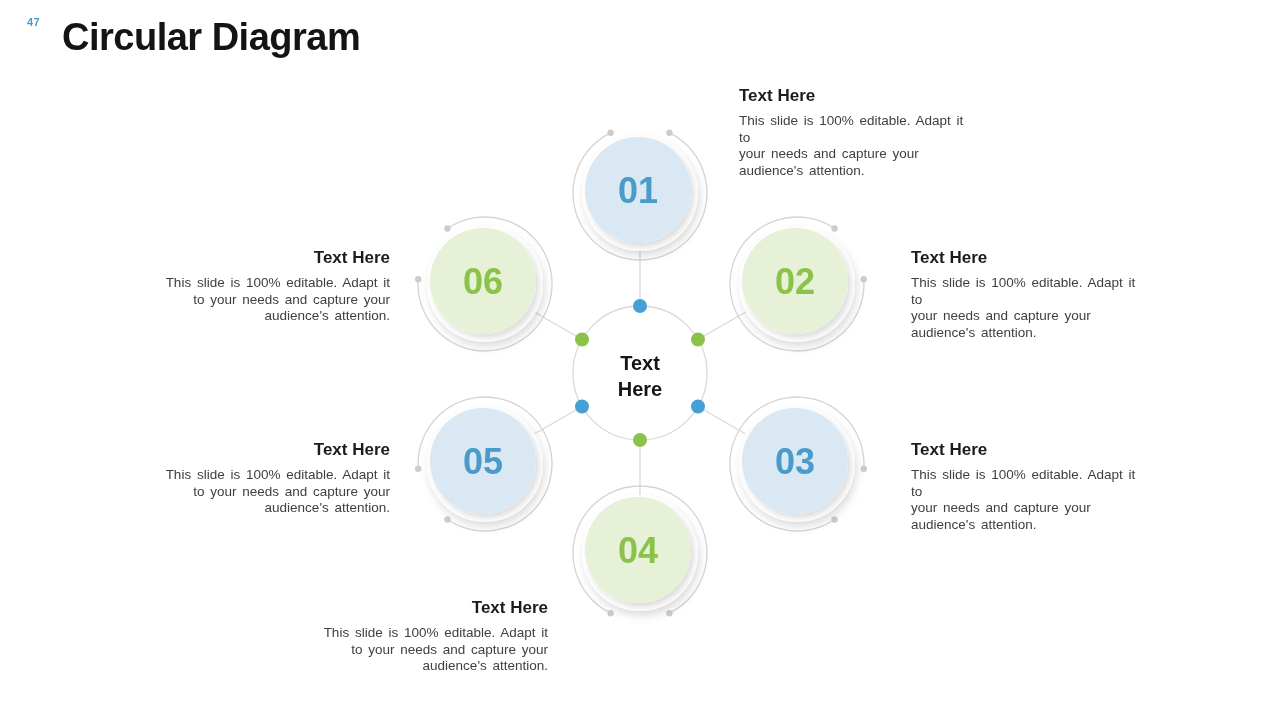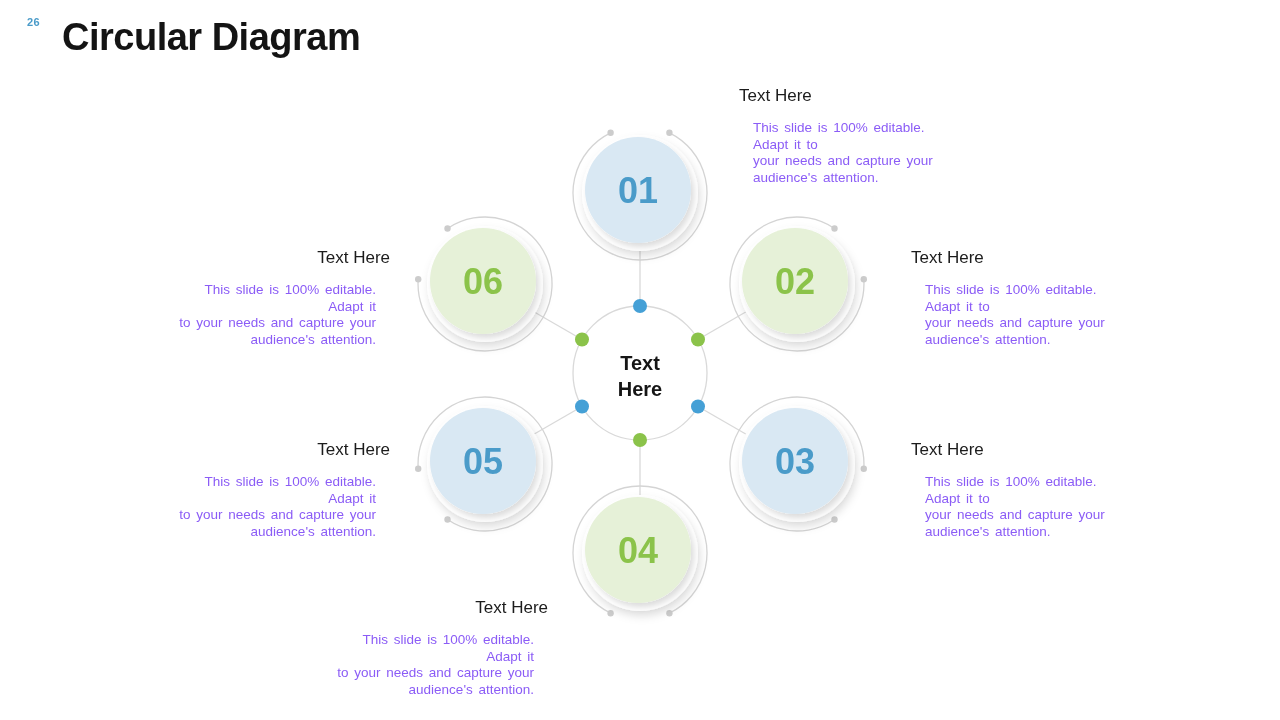--- a/index.html
+++ b/index.html
@@ -20,39 +20,39 @@
   .num{
     font-family:"Liberation Sans","DejaVu Sans",sans-serif;
     font-size:36px;font-weight:bold;
   }
   .center-label{
     font-family:"Liberation Sans","DejaVu Sans",sans-serif;
     font-size:20px;font-weight:bold;fill:#161616;
   }
   .tb{position:absolute;width:232px;}
   .tb h3{
-    margin:0 0 7px 0;font-size:17px;font-weight:normal;color:#1c1c1c;
+    margin:0 0 7px 0;font-size:17px;font-weight:bold;color:#1c1c1c;
   }
   .tb p{
-    margin:14px;font-size:13.5px;line-height:16.5px;color:#8b5cf6;
+    margin:0;font-size:13.5px;line-height:16.5px;color:#404040;
     white-space:pre-line;word-spacing:2px;
   }
   .tb.align-left{text-align:left;}
   .tb.align-right{text-align:right;}
   .tb1{left:739px;top:86px;}
   .tb2{left:911px;top:248px;}
   .tb3{left:911px;top:440px;}
   .tb4{left:316px;top:598px;}
   .tb5{left:158px;top:440px;}
   .tb6{left:158px;top:248px;}
 </style>
 </head>
 <body>
 
-<div class="slide-number">26</div>
+<div class="slide-number">47</div>
 <div class="page-title">Circular Diagram</div>
 
 <svg class="diagram" width="1280" height="720" viewBox="0 0 1280 720">
   <defs>
     <filter id="whiteShadow" x="-40%" y="-40%" width="180%" height="180%">
       <feDropShadow dx="2" dy="5" stdDeviation="4" flood-color="#000000" flood-opacity="0.13"></feDropShadow>
     </filter>
     <filter id="innerShadow" x="-40%" y="-40%" width="180%" height="180%">
       <feDropShadow dx="3" dy="4" stdDeviation="3" flood-color="#000000" flood-opacity="0.14"></feDropShadow>
     </filter>

